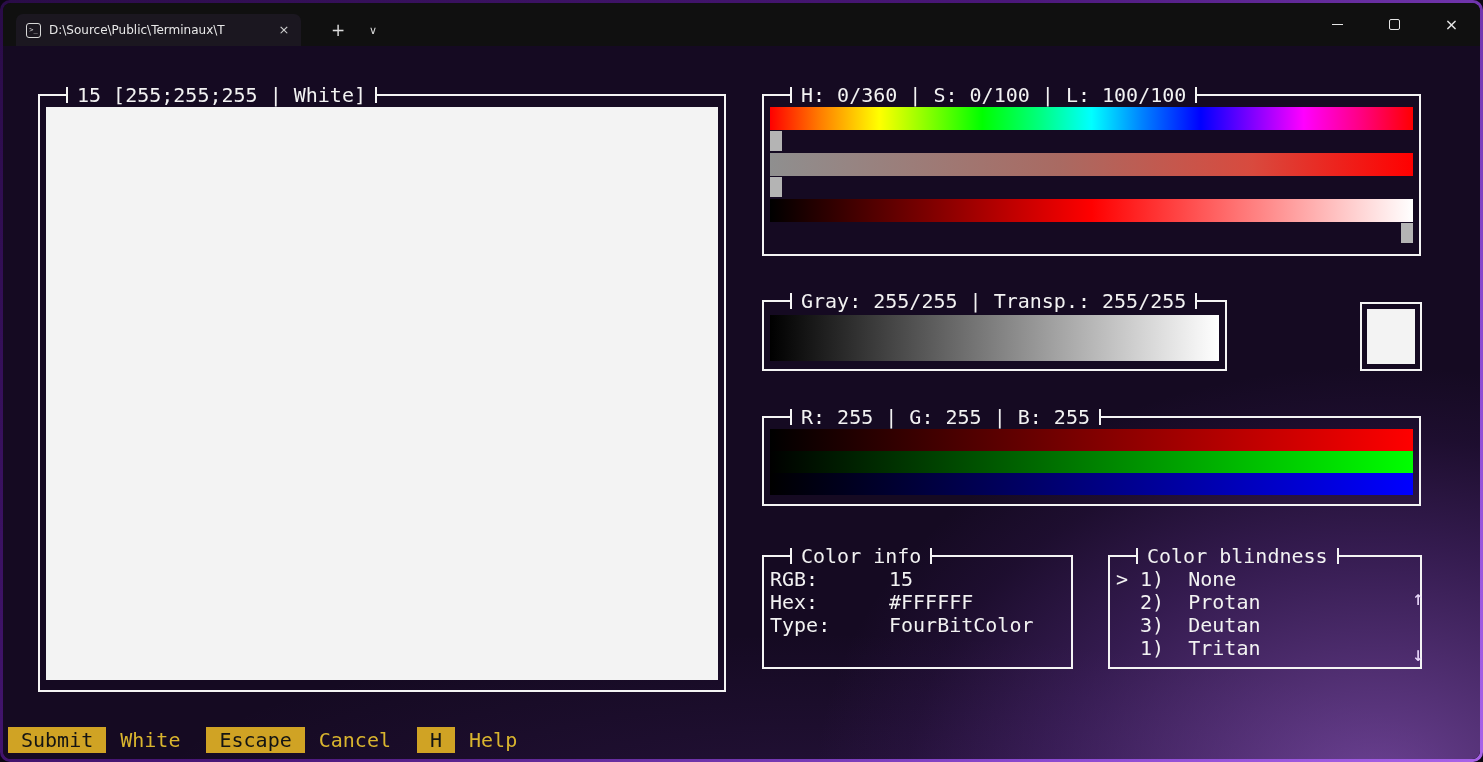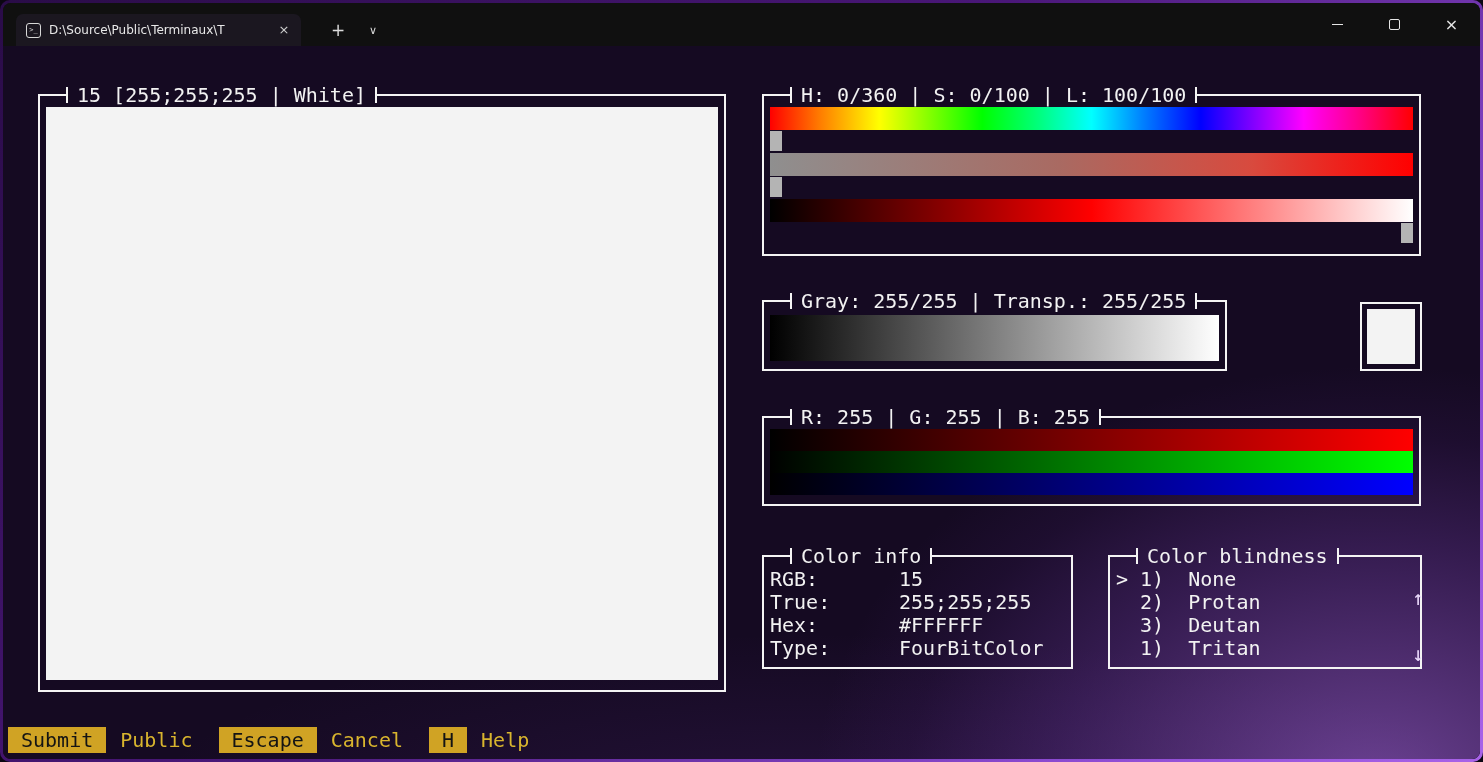--- a/index.html
+++ b/index.html
@@ -82,21 +82,21 @@
   .blue-bar  { background: linear-gradient(to right,#000000,#0000ff); }
 
   .handle-row { height: 23px; display: flex; }
   .handle-row.right { justify-content: flex-end; }
   .slider-handle { width: 12px; height: 20px; margin-top: 1px; background: #b4b4b4; }
 
   .swatch { position: absolute; left: 1357px; top: 256px; width: 62px; height: 69px;
     border: 2px solid #f4f4f4; padding: 5px; }
   .swatch-fill { width: 100%; height: 100%; background: #f3f3f3; }
 
-  .info-row { height: 23px; line-height: 23px; display: flex; white-space: pre; gap: 10px; }
+  .info-row { height: 23px; line-height: 23px; display: flex; white-space: pre; }
   .info-label { width: 119px; flex: 0 0 auto; }
 
   .blind-item { height: 23px; line-height: 23px; white-space: pre; }
   .scroll-arrow { position: absolute; right: -4px; color: #ead9fb; font-size: 20px;
     line-height: 20px; background: transparent; }
   .scroll-up { top: 20px; }
   .scroll-down { bottom: 3px; }
 
   
   .statusbar { position: absolute; left: 5px; top: 681px; height: 26px; display: flex;
@@ -175,24 +175,20 @@
         <div class="bar-sm blue-bar"></div>
       </fieldset>
 
       <fieldset class="tui fs-info">
         <legend class="tui-title">Color info</legend>
         <div class="info-row">
           <span class="info-label">RGB:</span>
           <span class="info-value">15</span>
         </div>
         <div class="info-row">
-          <span class="info-label">True:</span>
-          <span class="info-value">255;255;255</span>
-        </div>
-        <div class="info-row">
           <span class="info-label">Hex:</span>
           <span class="info-value">#FFFFFF</span>
         </div>
         <div class="info-row">
           <span class="info-label">Type:</span>
           <span class="info-value">FourBitColor</span>
         </div>
       </fieldset>
 
       <fieldset class="tui fs-blind">
@@ -201,21 +197,21 @@
         <div class="blind-item">  2)  Protan</div>
         <div class="blind-item">  3)  Deutan</div>
         <div class="blind-item">  1)  Tritan</div>
         <span class="scroll-arrow scroll-up">↑</span>
         <span class="scroll-arrow scroll-down">↓</span>
       </fieldset>
 
       <div class="statusbar">
         <div class="key-group">
           <span class="key-badge">Submit</span>
-          <span class="key-action">Public</span>
+          <span class="key-action">White</span>
         </div>
         <div class="key-group">
           <span class="key-badge">Escape</span>
           <span class="key-action">Cancel</span>
         </div>
         <div class="key-group">
           <span class="key-badge">H</span>
           <span class="key-action">Help</span>
         </div>
       </div>

